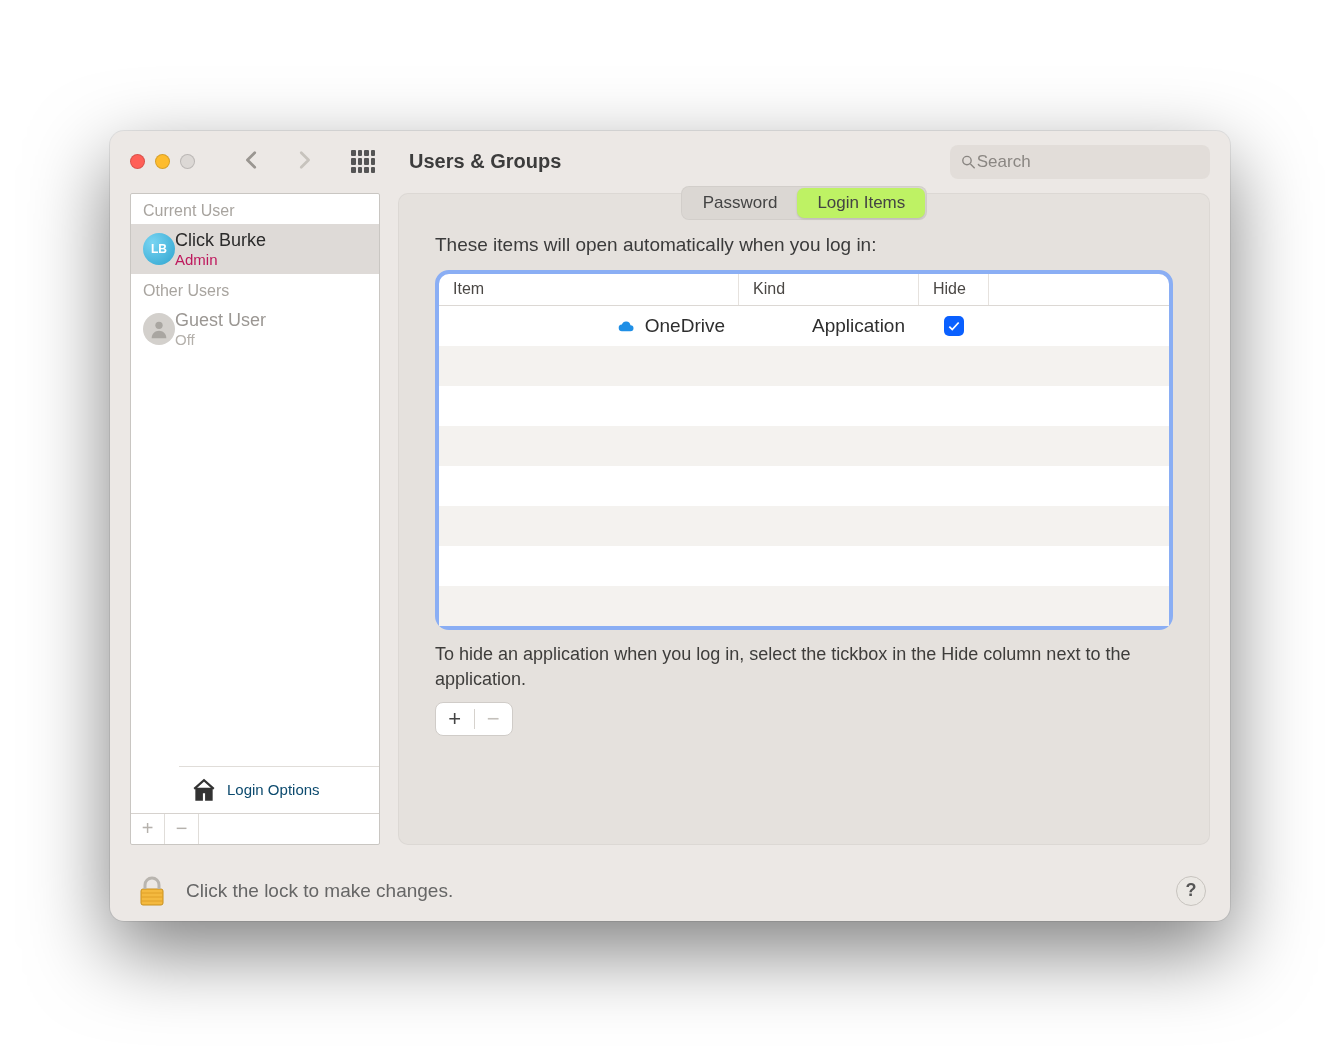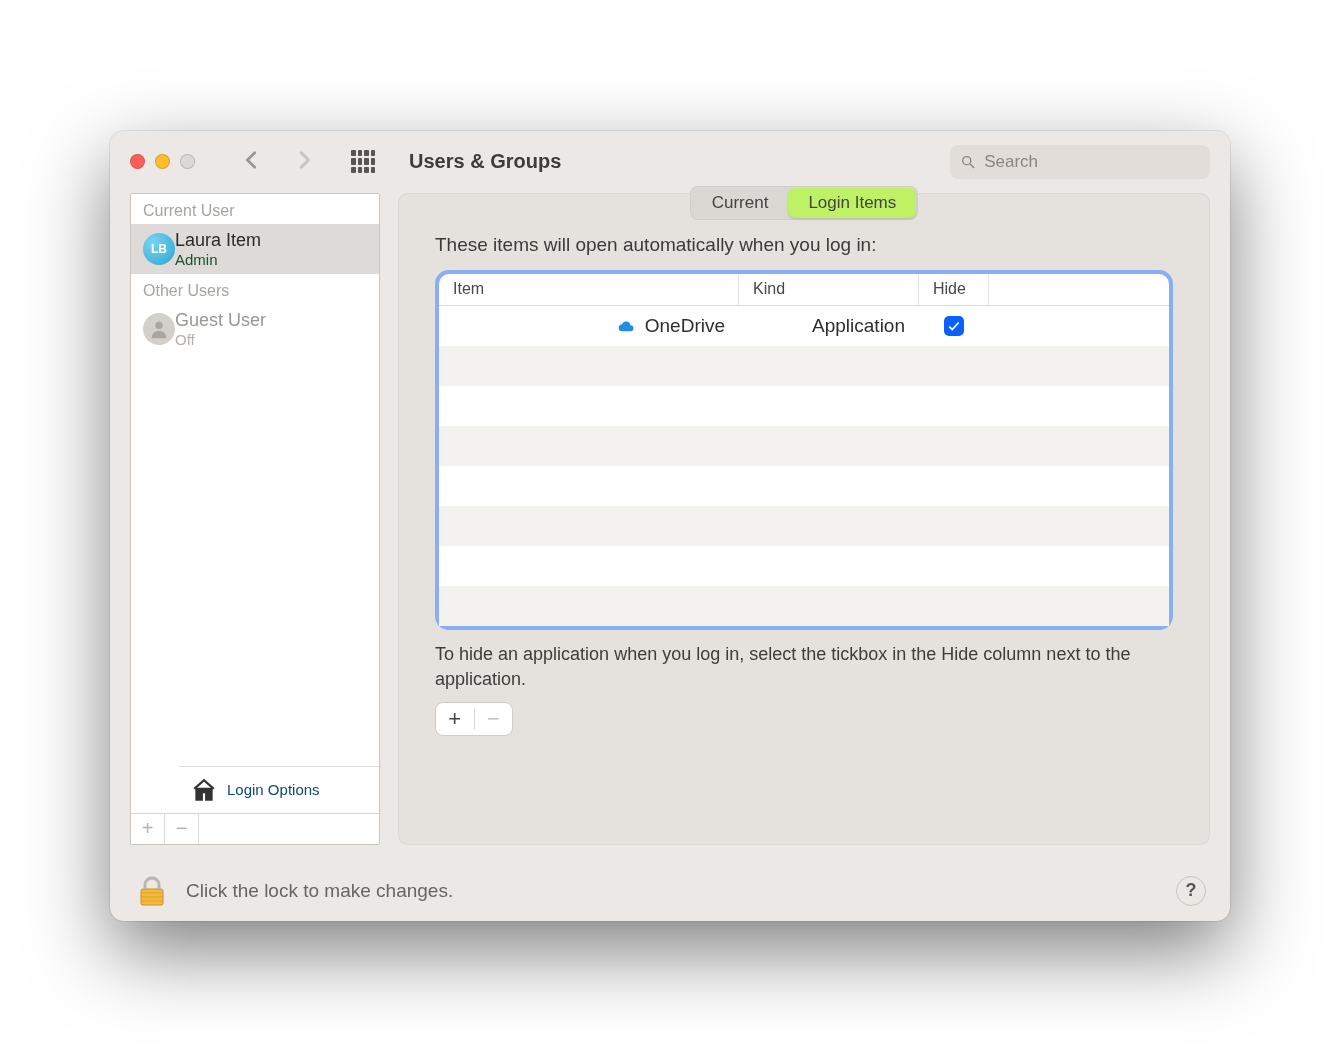--- a/index.html
+++ b/index.html
@@ -34,21 +34,21 @@
   .nav-arrows svg { width: 22px; height: 22px; }
   .grid-icon {
     width: 24px; height: 24px; margin-left: 18px;
     display: grid; grid-template-columns: repeat(4,1fr); grid-template-rows: repeat(3,1fr); gap:2px;
   }
   .grid-icon span { background:#555; border-radius:1px;}
   .window-title { font-size: 20px; font-weight:700; color:#3c3c3c; margin-left: 16px;}
   .spacer { flex: 1; }
   .search {
     width: 260px; height: 34px; background:#e2ddd9; border-radius: 8px;
-    display:flex; align-items:center; padding: 0 10px; gap:8px; color:#8a8682;
+    display:flex; align-items:center; padding: 0 10px; gap:0; color:#8a8682;
   }
   .search svg { width:18px; height:18px; fill:#8a8682;}
   .search input { border:none; background:transparent; font-size:17px; color:#666; outline:none; width:100%;}
   .search input::placeholder { color:#8a8682;}
 
   
   .content { flex:1; display:flex; padding: 0 20px 16px 20px; gap:18px;}
 
   
   .sidebar {
@@ -58,21 +58,21 @@
   .sb-heading { font-size:16px; color:#a8a49f; padding: 8px 12px 4px 12px;}
   .user-row { display:flex; align-items:center; padding: 6px 12px; gap:0;}
   .user-row.selected { background:#dedad7;}
   .avatar {
     width:32px; height:32px; border-radius:50%; background: radial-gradient(circle at 30% 30%, #78d4f2, #2ea4cf);
     color:#fff; font-size:12px; font-weight:700; display:flex; align-items:center; justify-content:center;
   }
   .avatar.guest { background:#d3d0cc;}
   .avatar.guest svg { width:22px; height:22px; fill:#a9a6a1;}
   .user-info .name { font-size:18px; color:#2b2b2b;}
-  .user-info .role { font-size:15px; color:#14532d;}
+  .user-info .role { font-size:15px; color:#be185d;}
   .user-info.dim .name { color:#9b9793;}
   .user-info.dim .role { color:#b4b0ab;}
   .sb-spacer { flex:1; }
   .login-opts { display:flex; align-items:center; gap:10px; padding: 10px 12px; border-top:1px solid #e0ddd9; font-size:15px; color:#0c4a6e;margin-left:48px;}
   .login-opts svg { width:26px; height:26px; stroke:#333; fill:none; stroke-width:2;}
   .sb-pm { display:flex; border-top:1px solid #d6d2ce;}
   .sb-pm .pm-btn {
     width:34px; height:30px; display:flex; align-items:center; justify-content:center;
     font-size:20px; color:#b5b1ac; border-right:1px solid #e0ddd9;
   }
@@ -189,21 +189,21 @@
     </div>
   </div>
 
   <div class="content">
 
     <div class="sidebar">
       <div class="sb-heading">Current User</div>
       <div class="user-row selected">
         <div class="avatar">LB</div>
         <div class="user-info">
-          <div class="name">Laura Item</div>
+          <div class="name">Click Burke</div>
           <div class="role">Admin</div>
         </div>
       </div>
       <div class="sb-heading">Other Users</div>
       <div class="user-row">
         <div class="avatar guest">
           <svg viewBox="0 0 24 24">
               <circle cx="12" cy="8" r="4"></circle>
               <path d="M4 22c0-5 4-8 8-8s8 3 8 8z"></path>
             </svg>
@@ -224,21 +224,21 @@
       <div class="sb-pm">
         <div class="pm-btn">+</div>
         <div class="pm-btn">−</div>
         <div class="pm-btn" style="flex:1;border-right:none;"></div>
       </div>
     </div>
 
     <div class="panel">
       <div class="tabs-wrap">
         <div class="tabs">
-          <div class="tab">Current</div>
+          <div class="tab">Password</div>
           <div class="tab active">Login Items</div>
         </div>
       </div>
       <div class="desc">These items will open automatically when you log in:</div>
 
       <div class="table-wrap">
         <div class="thead">
           <div class="th item">Item</div>
           <div class="th kind">Kind</div>
           <div class="th hide">Hide</div>

